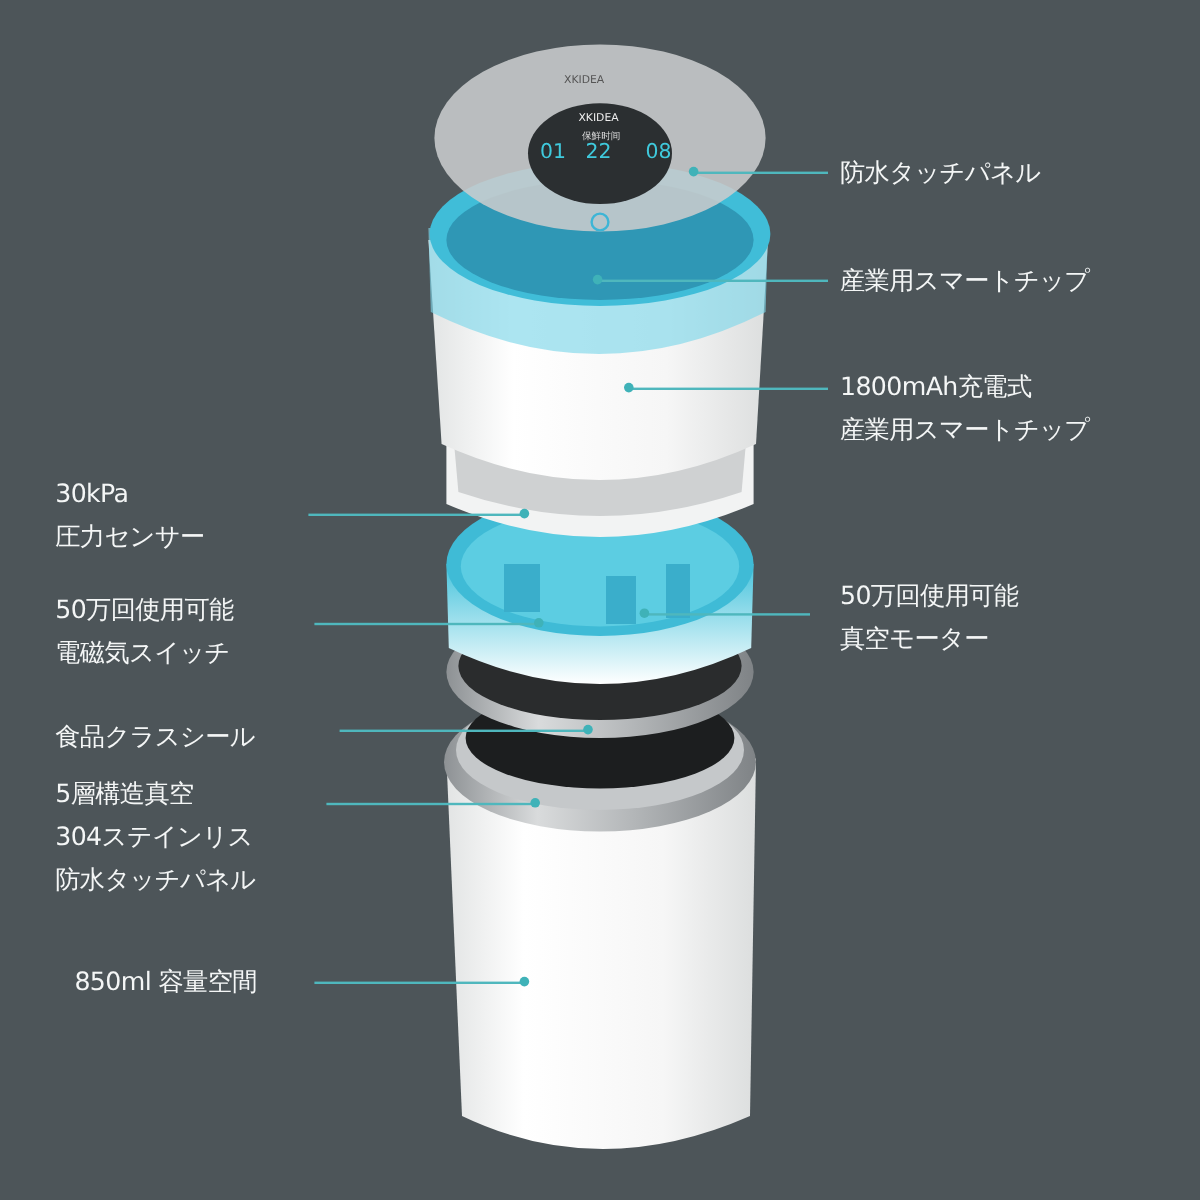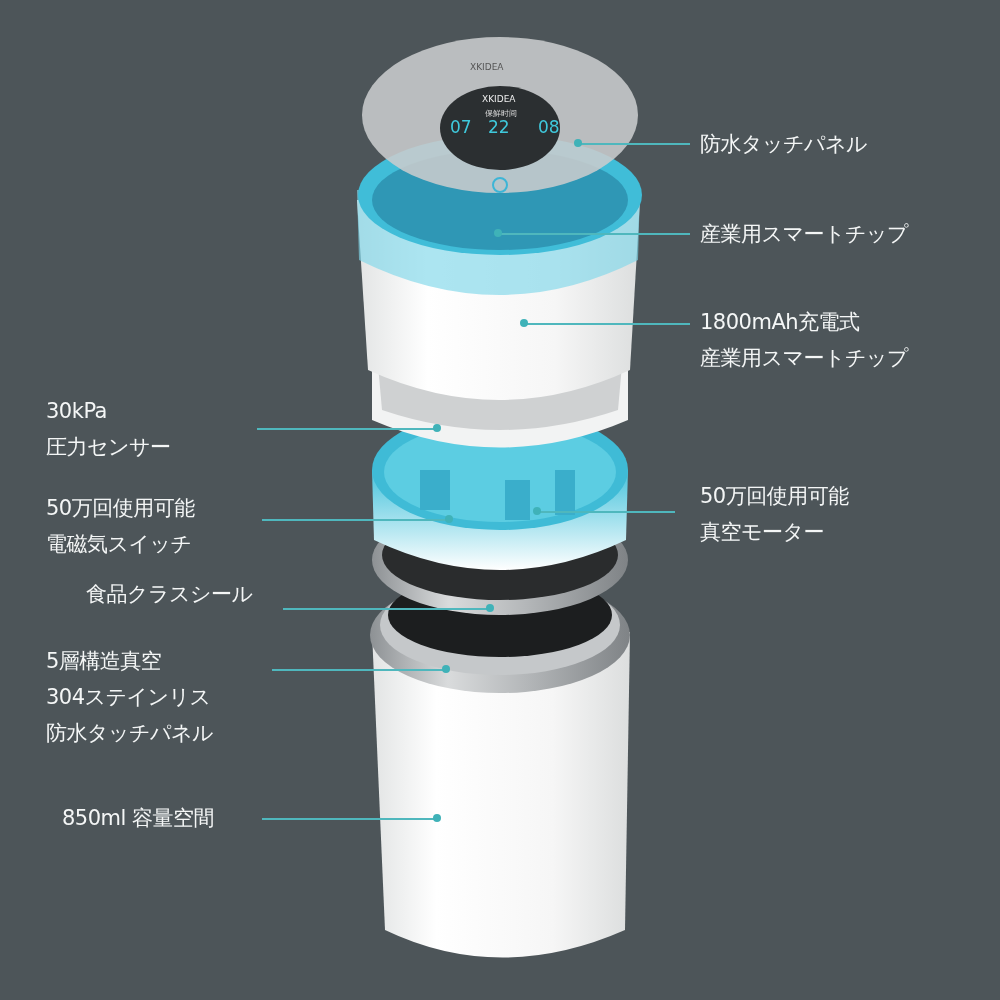--- a/index.html
+++ b/index.html
@@ -72,21 +72,21 @@
   <g>
     <ellipse cx="500" cy="115" rx="138" ry="78" fill="#c9cccd" opacity="0.88"></ellipse>
     <ellipse cx="500" cy="128" rx="60" ry="42" fill="#2b2f31"></ellipse>
     <circle cx="500" cy="185" r="7" fill="none" stroke="#3db5d6" stroke-width="2"></circle>
   </g>
 </svg>
 
 <div class="screen-text" style="left:470px;top:62px;font-size:9px;color:#555;">XKIDEA</div>
 <div class="screen-text" style="left:482px;top:94px;font-size:9px;color:#eee;">XKIDEA</div>
 <div class="screen-text" style="left:485px;top:108px;font-size:8px;color:#ddd;">保鮮时间</div>
-<div class="screen-text" style="left:450px;top:117px;font-size:17px;color:#3fc9dc;">07</div>
+<div class="screen-text" style="left:450px;top:117px;font-size:17px;color:#3fc9dc;">01</div>
 <div class="screen-text" style="left:488px;top:117px;font-size:17px;color:#3fc9dc;">22</div>
 <div class="screen-text" style="left:527px;top:117px;font-size:17px;color:#3fc9dc;margin-left:11px;">08</div>
 
 <div class="line" style="left:578px;top:143px;width:112px;"></div>
 <div class="dot" style="left:578px;top:143px;"></div>
 <div class="label" style="left:700px;top:126px;"><span>防水タッチパネル</span></div>
 
 <div class="line" style="left:498px;top:233px;width:192px;"></div>
 <div class="dot" style="left:498px;top:233px;"></div>
 <div class="label" style="left:700px;top:216px;"><span>産業用スマートチップ</span></div>
@@ -112,21 +112,21 @@
 <div class="line" style="left:257px;top:428px;width:180px;"></div>
 <div class="dot" style="left:437px;top:428px;"></div>
 
 <div class="label" style="left:46px;top:490px;">
     <div>50万回使用可能</div>
     <div>電磁気スイッチ</div>
   </div>
 <div class="line" style="left:262px;top:519px;width:187px;"></div>
 <div class="dot" style="left:449px;top:519px;"></div>
 
-<div class="label" style="left:46px;top:576px;margin-left:40px;"><span>食品クラスシール</span></div>
+<div class="label" style="left:46px;top:596px;"><span>食品クラスシール</span></div>
 <div class="line" style="left:283px;top:608px;width:207px;"></div>
 <div class="dot" style="left:490px;top:608px;"></div>
 
 <div class="label" style="left:46px;top:643px;">
     <div>5層構造真空</div>
     <div>304ステインリス</div>
     <div>防水タッチパネル</div>
   </div>
 <div class="line" style="left:272px;top:669px;width:174px;"></div>
 <div class="dot" style="left:446px;top:669px;"></div>

